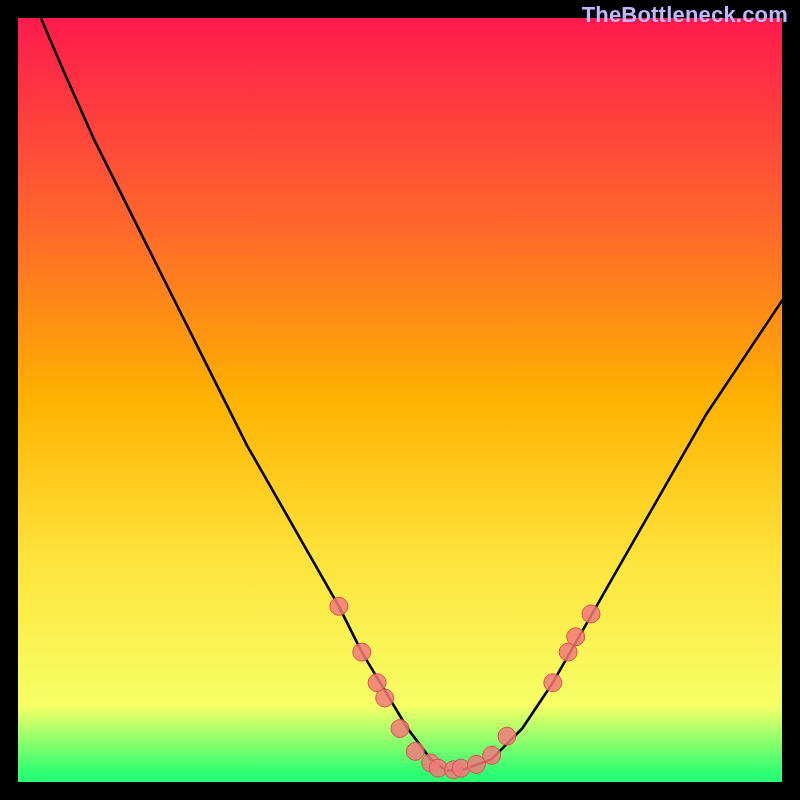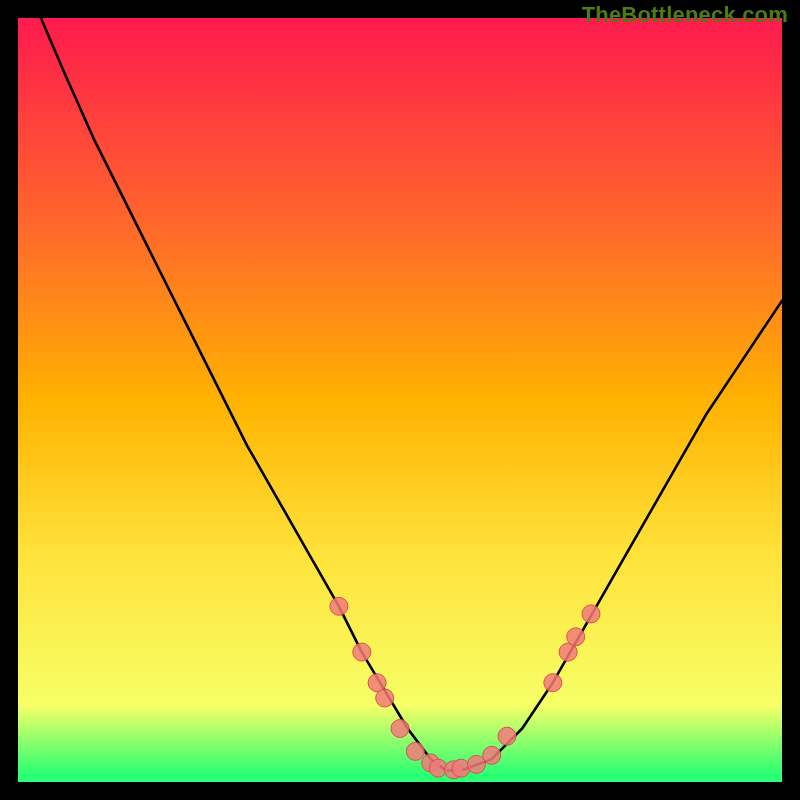--- a/index.html
+++ b/index.html
@@ -17,21 +17,21 @@
     top: 18px;
     width: 764px;
     height: 764px;
     background: #000;
     box-sizing: border-box;
   }
   .watermark {
     position: absolute;
     top: 2px;
     right: 12px;
-    color: #4d7c0f;
+    color: #c4b5fd;
     font-size: 22px;
     font-weight: 600;
     letter-spacing: 0.2px;
     user-select: none;
     z-index: 5;
   }
   .plot {
     position: absolute;
     left: 18px;
     top: 18px;

